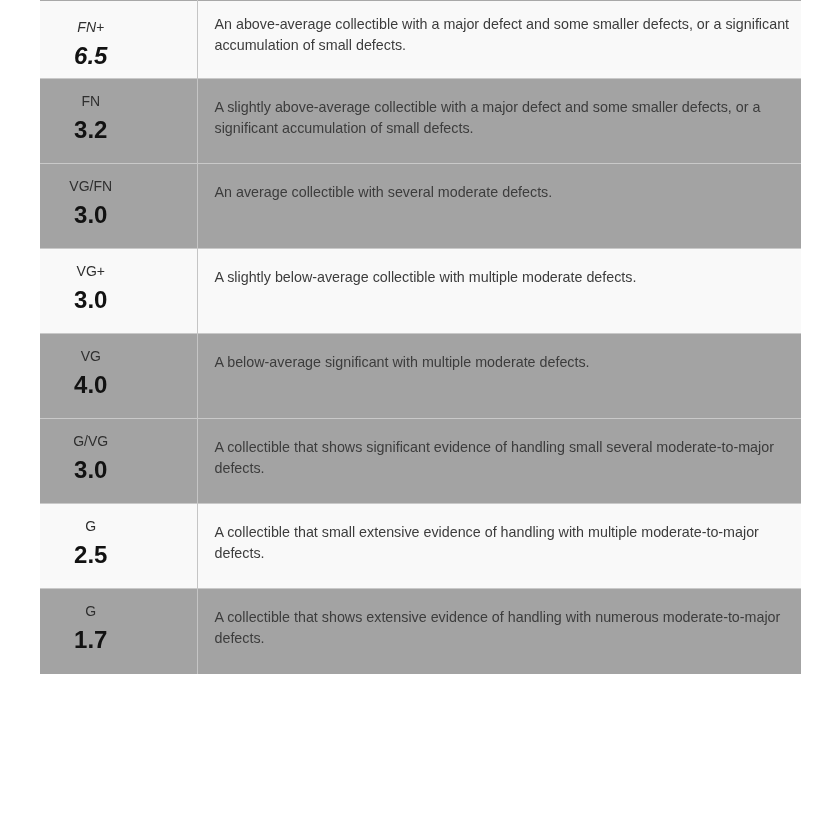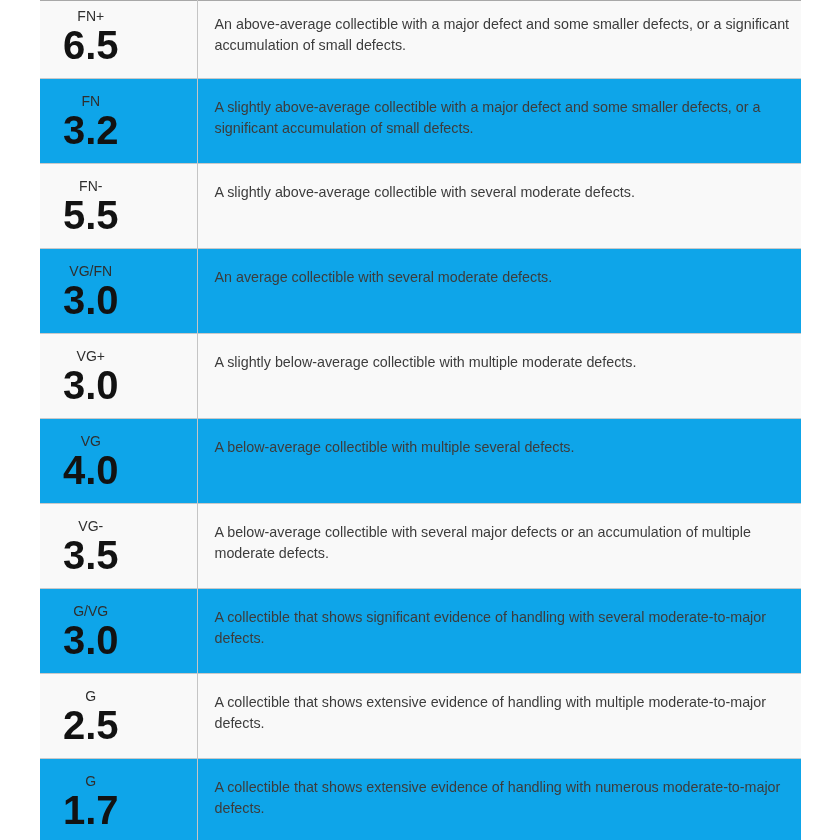--- a/index.html
+++ b/index.html
@@ -25,35 +25,35 @@
   tr.grade-row td {
     border-top: 1px solid #c9c9c9;
     height: 85px;
     vertical-align: top;
   }
   tr.grade-row:first-child td {
     border-top: none;
     height: 78px;
   }
   tr.shade-light td { background: #f9f9f9; }
-  tr.shade-dark  td { background: #0ea5e9; margin-top: 17px; }
+  tr.shade-dark  td { background: #a3a3a3; margin-top: 17px; }
   td.grade-cell {
     border-right: 1px solid #c5c5c5;
     text-align: center;
     padding: 13px 55px 0 0;
   }
-  tr.grade-row:first-child td.grade-cell { padding-top: 6px; }
+  tr.grade-row:first-child td.grade-cell { padding-top: 17px; font-style: italic; }
   .grade-label {
     font-size: 14px;
     line-height: 18px;
     color: #2f2f2f;
   }
   .grade-num {
     margin-top: 2px;
-    font-size: 40px;
+    font-size: 24px;
     line-height: 36px;
     font-weight: 700;
     color: #121212;
   }
   td.desc-cell {
     padding: 18px 6px 0 17px;
     font-size: 14.3px;
     line-height: 21px;
     color: #3c3c3c;
   }
@@ -78,27 +78,20 @@
   </tr>
 
   <tr class="grade-row shade-dark">
     <td class="grade-cell">
       <div class="grade-label">FN</div>
       <div class="grade-num">3.2</div>
     </td>
     <td class="desc-cell">A slightly above-average collectible with a major defect and some smaller defects, or a significant accumulation of small defects.</td>
   </tr>
 
-  <tr class="grade-row shade-light">
-    <td class="grade-cell">
-      <div class="grade-label">FN-</div>
-      <div class="grade-num">5.5</div>
-    </td>
-    <td class="desc-cell">A slightly above-average collectible with several moderate defects.</td>
-  </tr>
 
   <tr class="grade-row shade-dark">
     <td class="grade-cell">
       <div class="grade-label">VG/FN</div>
       <div class="grade-num">3.0</div>
     </td>
     <td class="desc-cell">An average collectible with several moderate defects.</td>
   </tr>
 
   <tr class="grade-row shade-light">
@@ -107,45 +100,38 @@
       <div class="grade-num">3.0</div>
     </td>
     <td class="desc-cell">A slightly below-average collectible with multiple moderate defects.</td>
   </tr>
 
   <tr class="grade-row shade-dark">
     <td class="grade-cell">
       <div class="grade-label">VG</div>
       <div class="grade-num">4.0</div>
     </td>
-    <td class="desc-cell">A below-average collectible with multiple several defects.</td>
+    <td class="desc-cell">A below-average significant with multiple moderate defects.</td>
   </tr>
 
-  <tr class="grade-row shade-light">
-    <td class="grade-cell">
-      <div class="grade-label">VG-</div>
-      <div class="grade-num">3.5</div>
-    </td>
-    <td class="desc-cell">A below-average collectible with several major defects or an accumulation of multiple moderate defects.</td>
-  </tr>
 
   <tr class="grade-row shade-dark">
     <td class="grade-cell">
       <div class="grade-label">G/VG</div>
       <div class="grade-num">3.0</div>
     </td>
-    <td class="desc-cell">A collectible that shows significant evidence of handling with several moderate-to-major defects.</td>
+    <td class="desc-cell">A collectible that shows significant evidence of handling small several moderate-to-major defects.</td>
   </tr>
 
   <tr class="grade-row shade-light">
     <td class="grade-cell">
       <div class="grade-label">G</div>
       <div class="grade-num">2.5</div>
     </td>
-    <td class="desc-cell">A collectible that shows extensive evidence of handling with multiple moderate-to-major defects.</td>
+    <td class="desc-cell">A collectible that small extensive evidence of handling with multiple moderate-to-major defects.</td>
   </tr>
 
   <tr class="grade-row shade-dark">
     <td class="grade-cell">
       <div class="grade-label">G</div>
       <div class="grade-num">1.7</div>
     </td>
     <td class="desc-cell">A collectible that shows extensive evidence of handling with numerous moderate-to-major defects.</td>
   </tr>
 </tbody>

